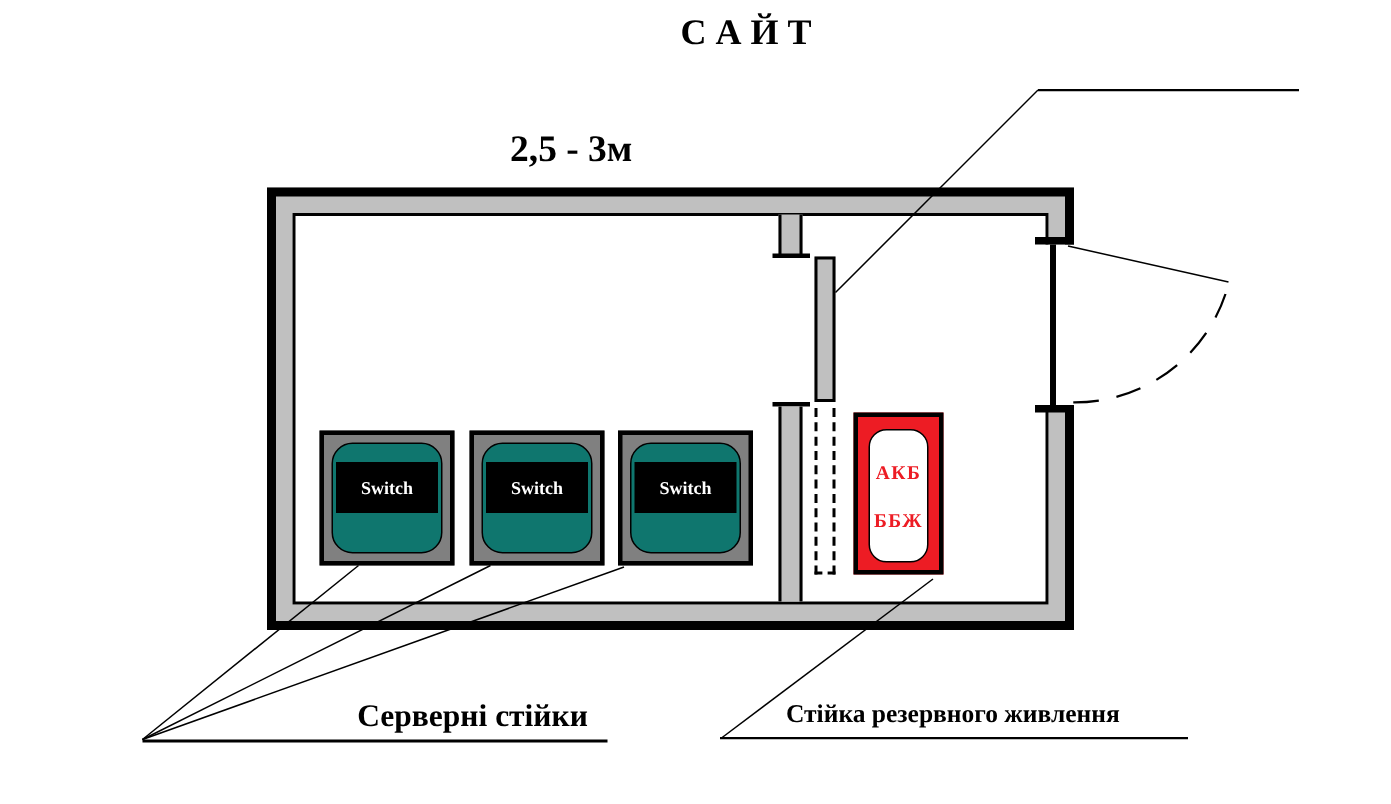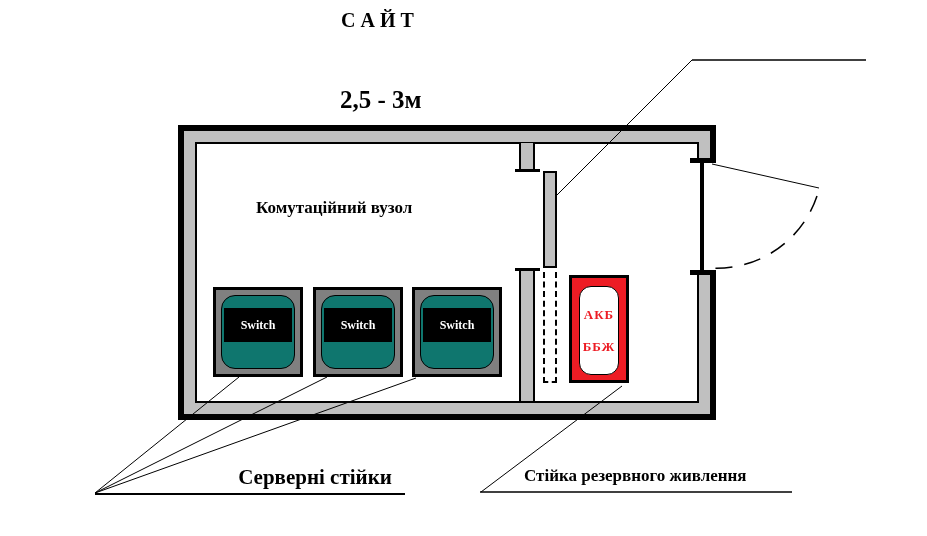--- a/index.html
+++ b/index.html
@@ -54,28 +54,27 @@
                   display:flex; flex-direction:column; align-items:center; justify-content:center;
                   gap:16px; color:#ed1c24; font-size:13px; letter-spacing:1px; }
 
   svg.overlay { position:absolute; left:0; top:0; pointer-events:none; }
 </style>
 </head>
 <body>
 
 <div id="canvas">
 
-  <div class="txt" style="left:341px; top:9px; width:200px; text-align:left; font-size:20px;">С А Й Т</div>
+  <div class="txt" style="left:341px; top:9px; width:200px; text-align:right; font-size:24px;">С А Й Т</div>
   <div class="txt" style="left:340px; top:86px; width:200px; text-align:left; font-size:25px;">2,5 - 3м</div>
 
   <div class="room">
     <div class="room-inner"></div>
   </div>
 
-  <div class="txt" style="left:256px; top:198px; font-size:17px;">Комутаційний вузол</div>
 
   <div class="abs part-stub"></div>
   <div class="abs part-cap" style="top:169px;"></div>
   <div class="abs part-cap" style="top:268px;"></div>
   <div class="abs part-leg"></div>
   <div class="abs slide-panel"></div>
   <div class="abs slide-ghost"></div>
 
   <div class="abs door-gap"></div>
   <div class="abs door-cap" style="top:158px;"></div>

